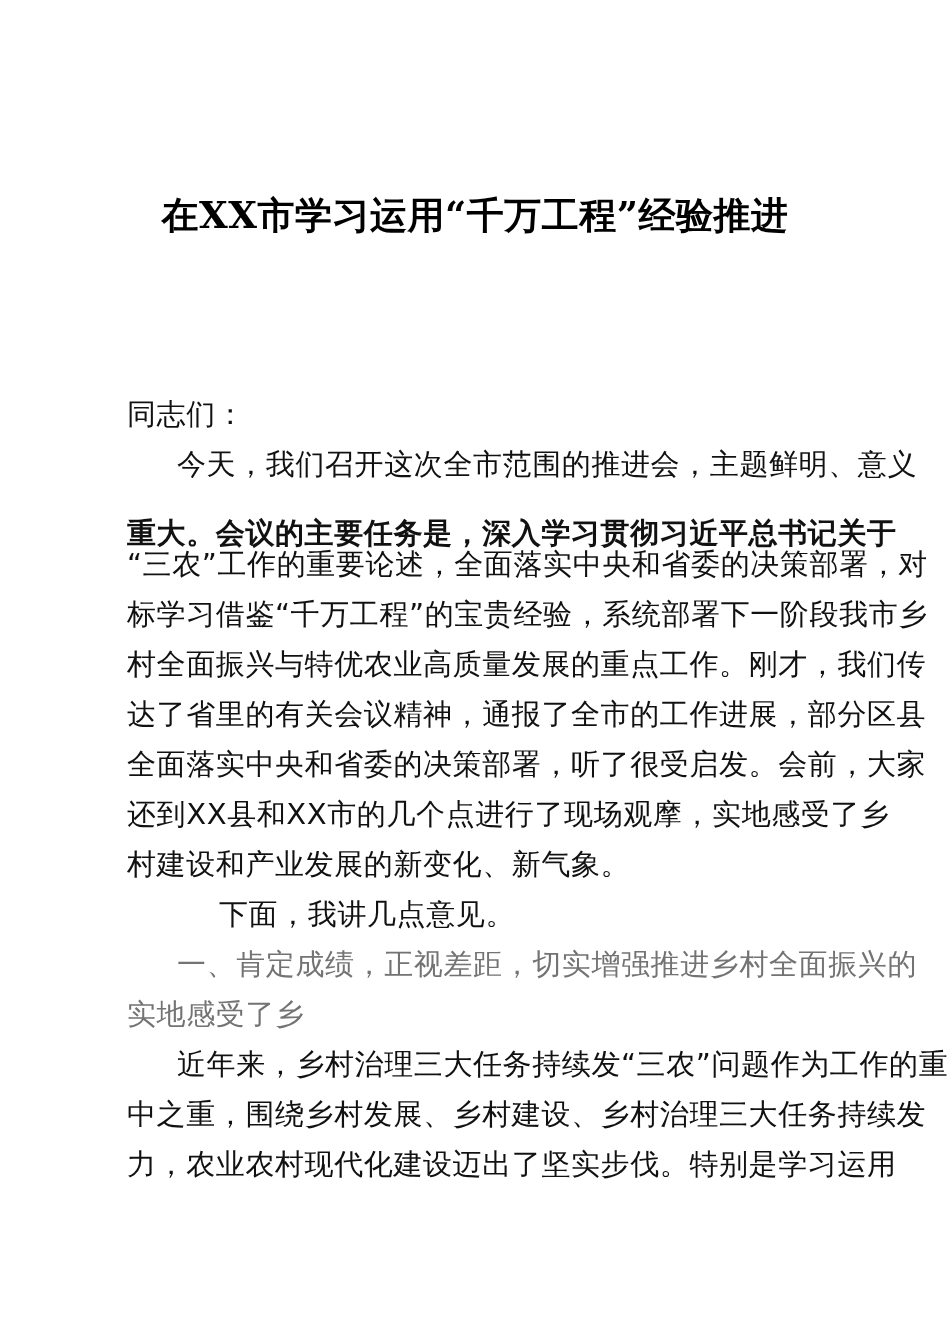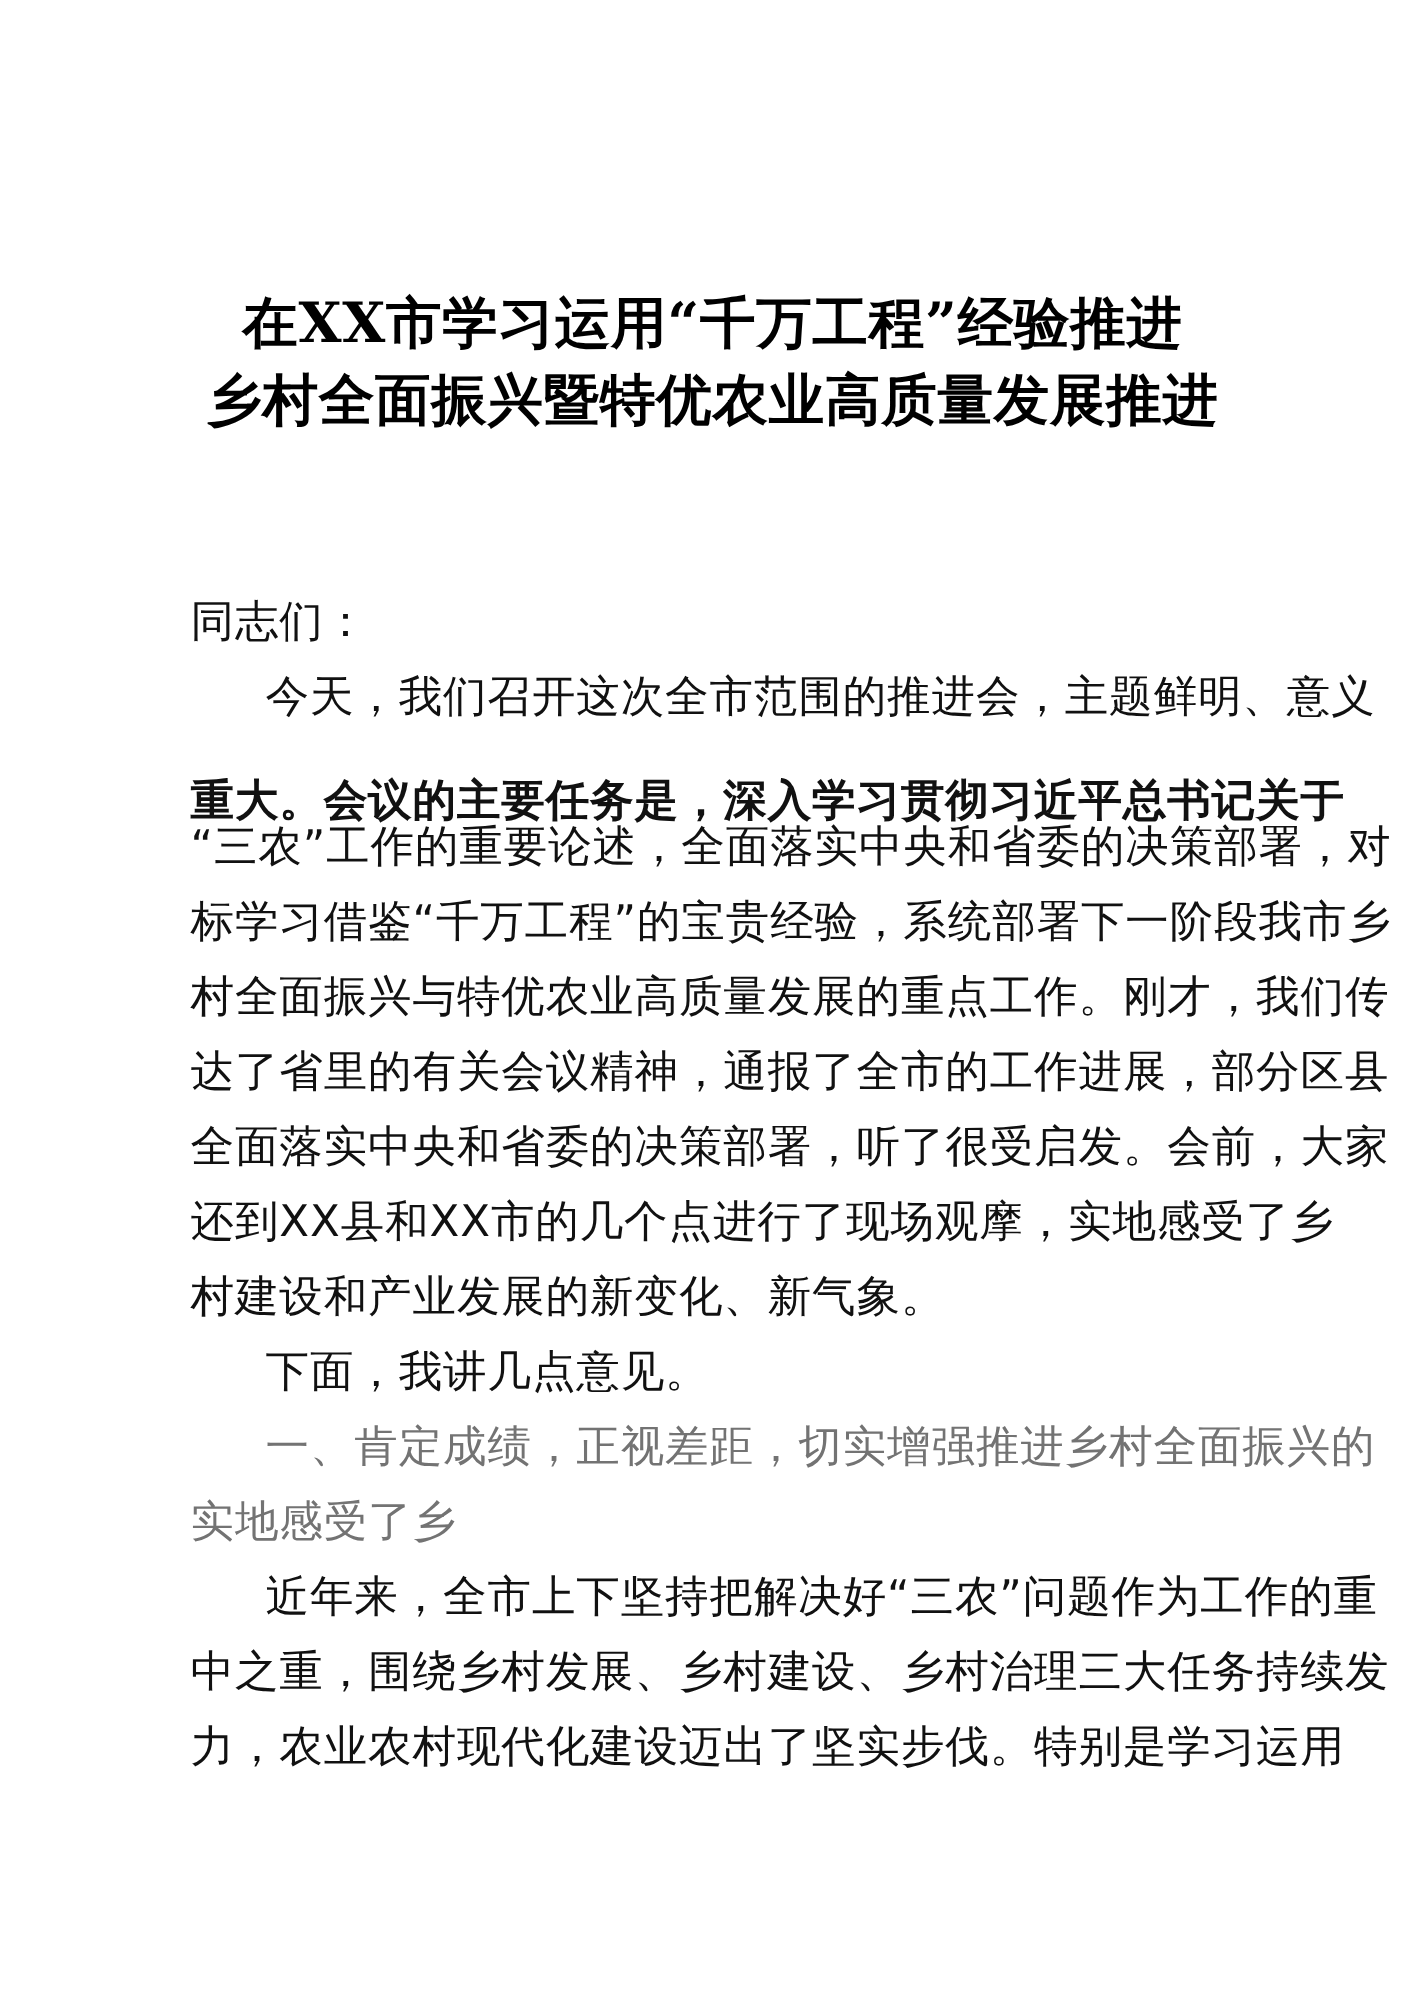--- a/index.html
+++ b/index.html
@@ -51,44 +51,43 @@
       text-align: justify;
       text-align-last: justify;
     }
   </style>
 </head>
 <body>
 
 <div class="page">
 
   <div class="title" style="top:193px;text-align:center;">在XX市学习运用“千万工程”经验推进</div>
-  <div class="title" style="top:244px;">乡村全面振兴暨特优农业高质量发展推进</div>
 
   <div class="line" style="top:397px;">同志们：</div>
 
   <div>
     <div class="line indent justify" style="top:447px;">今天，我们召开这次全市范围的推进会，主题鲜明、意义</div>
     <div class="line justify" style="top:516px;font-weight:bold;">重大。会议的主要任务是，深入学习贯彻习近平总书记关于</div>
     <div class="line justify" style="top:547px;">“三农”工作的重要论述，全面落实中央和省委的决策部署，对</div>
     <div class="line justify" style="top:597px;">标学习借鉴“千万工程”的宝贵经验，系统部署下一阶段我市乡</div>
     <div class="line justify" style="top:647px;">村全面振兴与特优农业高质量发展的重点工作。刚才，我们传</div>
     <div class="line justify" style="top:697px;">达了省里的有关会议精神，通报了全市的工作进展，部分区县</div>
     <div class="line justify" style="top:747px;">全面落实中央和省委的决策部署，听了很受启发。会前，大家</div>
     <div class="line justify" style="top:797px;">还到XX县和XX市的几个点进行了现场观摩，实地感受了乡</div>
     <div class="line" style="top:847px;">村建设和产业发展的新变化、新气象。</div>
   </div>
 
   <div>
-    <div class="line indent" style="top:897px;">下面，我讲几点意见。</div>
+    <div class="line indent" style="top:897px;margin-left:42px;">下面，我讲几点意见。</div>
   </div>
 
   <div>
     <div class="line indent bold justify" style="top:947px;">一、肯定成绩，正视差距，切实增强推进乡村全面振兴的</div>
     <div class="line bold" style="top:997px;">实地感受了乡</div>
   </div>
 
   <div>
-    <div class="line indent justify" style="top:1047px;">近年来，全市上下坚持把解决好“三农”问题作为工作的重</div>
+    <div class="line indent justify" style="top:1047px;">近年来，乡村治理三大任务持续发“三农”问题作为工作的重</div>
     <div class="line justify" style="top:1097px;">中之重，围绕乡村发展、乡村建设、乡村治理三大任务持续发</div>
     <div class="line justify" style="top:1147px;">力，农业农村现代化建设迈出了坚实步伐。特别是学习运用</div>
   </div>
 
 </div>
 
 </body></html>

